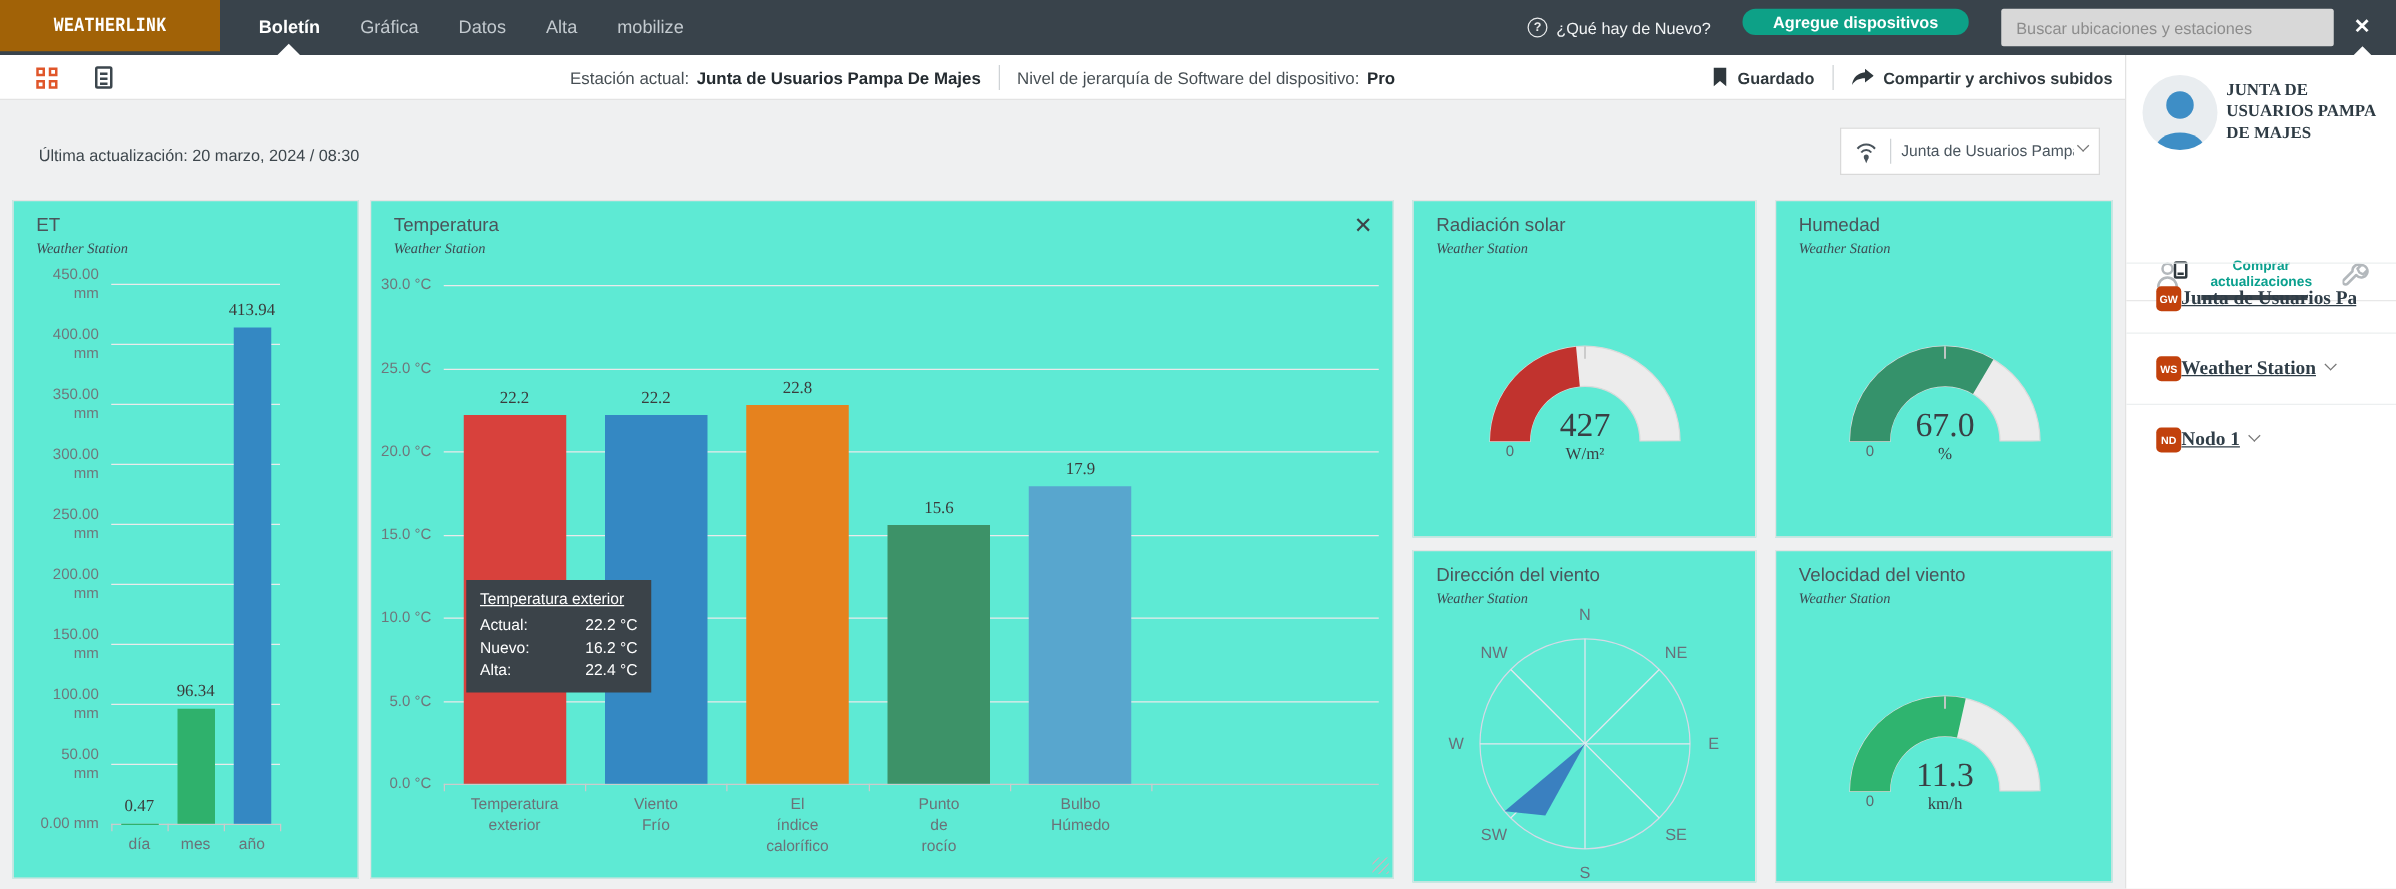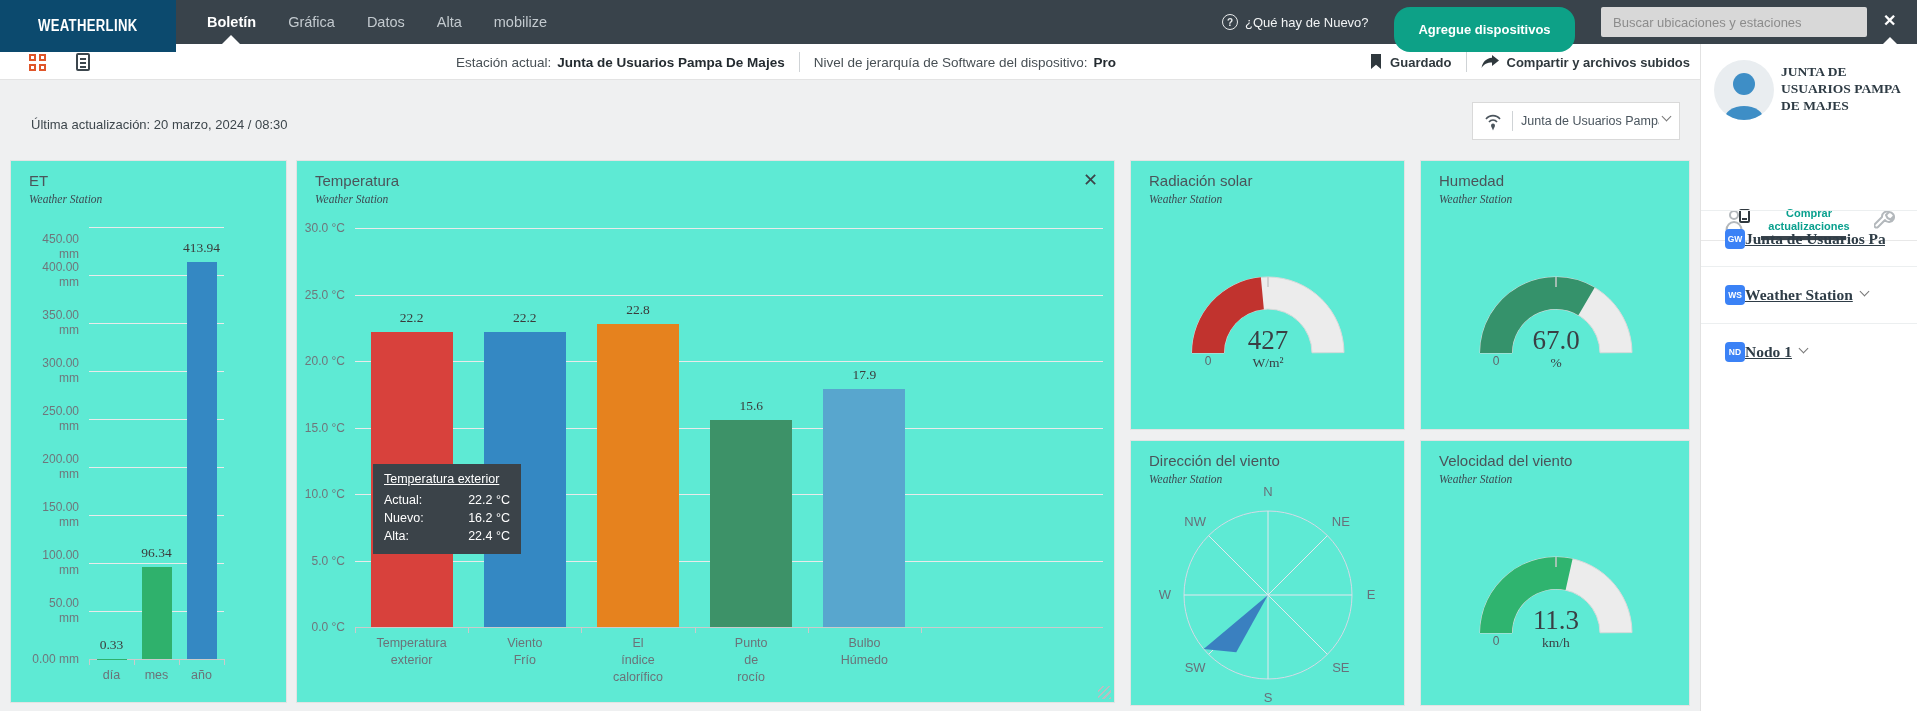--- a/index.html
+++ b/index.html
@@ -1,30 +1,30 @@
 <!DOCTYPE html>
 <html><head>
 <meta charset="utf-8">
 <style>
   * { margin:0; padding:0; box-sizing:border-box; }
   html,body { width:1917px; height:711px; overflow:hidden; background:#eff0f1; font-family:"Liberation Sans",sans-serif; }
   #stage { position:relative; width:1917px; height:711px; }
 
   
   #navbar { position:absolute; left:0; top:0; width:1917px; height:44px; background:#39434b; z-index:30; }
-  #logo-block { position:absolute; left:0; top:0; width:176px; height:52px; background:#0c4a6e; display:flex; align-items:center; justify-content:center; }
+  #logo-block { position:absolute; left:0; top:0; width:176px; height:41px; background:#a16207; display:flex; align-items:center; justify-content:center;font-family:Liberation Mono, monospace; }
   #logo { color:#fff; font-weight:bold; font-size:16px; letter-spacing:.4px; transform:scaleX(.82); }
   #nav-tabs { position:absolute; left:207px; top:0; height:44px; display:flex; gap:32px; align-items:center; }
   .nav-tab { color:#c3cacf; font-size:14.5px; cursor:pointer; }
   .nav-tab.active { color:#fff; font-weight:bold; }
   #tab-pointer { position:absolute; left:222px; bottom:0; width:0; height:0; border-left:9px solid transparent; border-right:9px solid transparent; border-bottom:9px solid #fff; }
   #close-pointer { position:absolute; left:1883px; bottom:0; width:0; height:0; border-left:7px solid transparent; border-right:7px solid transparent; border-bottom:7px solid #fff; }
   #whatsnew { position:absolute; left:1222px; top:0; height:44px; display:flex; align-items:center; gap:7px; color:#f2f4f5; font-size:13px; cursor:pointer; }
   #q-icon { width:16px; height:16px; border-radius:50%; border:1.5px solid #e8eaeb; color:#e8eaeb; font-size:10px; font-weight:bold; display:flex; align-items:center; justify-content:center; }
-  #add-devices { position:absolute; left:1394px; top:7px; width:181px; height:45px; border-radius:16px; background:#0da187; color:#fff; font-size:13px; font-weight:bold; border:none; display:flex; align-items:center; justify-content:center; cursor:pointer; }
+  #add-devices { position:absolute; left:1394px; top:7px; width:181px; height:21px; border-radius:16px; background:#0da187; color:#fff; font-size:13px; font-weight:bold; border:none; display:flex; align-items:center; justify-content:center; cursor:pointer; }
   #search-box { position:absolute; left:1601px; top:7px; width:266px; height:30px; background:#d8d8d8; border:none; border-radius:2px; padding:0 12px; font-size:13px; color:#555; font-family:"Liberation Sans",sans-serif; }
   #search-box::placeholder { color:#8c8c8c; }
   #nav-close { position:absolute; left:1883px; top:11px; color:#fff; font-size:16px; font-weight:bold; cursor:pointer; }
 
   
   #toolbar { position:absolute; left:0; top:44px; width:1700px; height:36px; background:#fff; border-bottom:1px solid #e3e3e3; z-index:20; }
   #grid-icon { position:absolute; left:29px; top:10px; width:17px; height:17px; display:grid; grid-template-columns:7px 7px; grid-template-rows:7px 7px; gap:3px; cursor:pointer; }
   #grid-icon i { border:2px solid #e0562a; }
   #list-icon { position:absolute; left:76px; top:9px; width:14px; height:18px; border:2px solid #3c464d; border-radius:2px; cursor:pointer; }
   #list-icon:before { content:""; position:absolute; left:2px; right:2px; top:3px; height:1.5px; background:#3c464d; box-shadow:0 4px 0 #3c464d, 0 8px 0 #3c464d; }
@@ -86,21 +86,21 @@
   #account-name { position:absolute; left:80px; top:19px; width:132px; font-family:"Liberation Serif",serif; font-weight:bold; font-size:13.5px; line-height:17px; color:#2e3b44; }
   #side-tabs { position:absolute; left:0; top:155px; width:100%; height:41px; display:flex; align-items:center; }
   #side-tabs .stab { flex:1; display:flex; justify-content:center; align-items:center; cursor:pointer; }
   #upgrade-link { position:relative; width:86px; text-align:center; font-size:11px; font-weight:bold; color:#0aa08e; line-height:13px; cursor:pointer; }
   #phone-icon { position:absolute; left:38px; top:10px; width:11px; height:14px; border:2px solid #2f383e; border-radius:2px; background:#fff; }
   #phone-icon:before { content:""; position:absolute; left:1px; right:1px; bottom:1px; height:2px; background:#2f383e; }
   #side-tab-underline { position:absolute; left:60px; top:192px; width:85px; height:4px; background:#3a444c; }
   #side-divider { position:absolute; left:0; top:196px; width:100%; height:1px; background:#e8e8e8; }
   .device-row { position:absolute; left:0; width:100%; height:56px; display:flex; align-items:center; padding-left:24px; cursor:pointer; border-top:1px solid #eceff0; }
   .device-row:first-of-type { border-top:none; }
-  .dev-badge { width:20px; height:20px; border-radius:4px; background:#3b82f6; color:#fff; font-size:8.5px; font-weight:bold; display:flex; align-items:center; justify-content:center; }
+  .dev-badge { width:20px; height:20px; border-radius:4px; background:#c2410c; color:#fff; font-size:8.5px; font-weight:bold; display:flex; align-items:center; justify-content:center; }
   .dev-name { margin-left:0; font-family:"Liberation Serif",serif; font-weight:bold; font-size:15.5px; color:#2f3d47; white-space:nowrap; overflow:hidden; max-width:140px;text-decoration:underline; }
   .dev-caret { margin:-6px 0 0 8px; }
   .sicon { color:#b3b8bc; }
 </style>
 </head>
 <body>
 
 <div id="stage">
 
   <header id="navbar">
@@ -168,21 +168,21 @@
     <span class="vdiv" style="margin:0 8px"></span>
     <span class="txt">Junta de Usuarios Pampa De M...</span>
     <span class="caret"></span>
   </div>
 
   <section class="card" id="card-et">
     <div class="card-title">ET</div>
     <div class="card-sub">Weather Station</div>
     <div class="plot" id="et-plot">
         <div class="gridline" style="top: 0px;"></div>
-        <div class="ylabel" style="top: 0px; margin-top: 20px;">450.00
+        <div class="ylabel" style="top: 0px;">450.00
 mm</div>
         <div class="gridline" style="top: 48px;"></div>
         <div class="ylabel" style="top: 48px;">400.00
 mm</div>
         <div class="gridline" style="top: 96px;"></div>
         <div class="ylabel" style="top: 96px;">350.00
 mm</div>
         <div class="gridline" style="top: 144px;"></div>
         <div class="ylabel" style="top: 144px;">300.00
 mm</div>
@@ -201,21 +201,21 @@
         <div class="gridline" style="top: 384px;"></div>
         <div class="ylabel" style="top: 384px;">50.00
 mm</div>
         <div class="gridline axis" style="top: 432px;"></div>
         <div class="ylabel" style="top: 432px;">0.00 mm</div>
         <div class="xtick" style="left: 0px;"></div>
         <div class="xtick" style="left: 45px;"></div>
         <div class="xtick" style="left: 90px;"></div>
         <div class="xtick" style="left: 135px;"></div>
         <div class="bar" style="left: 7.5px; width: 30px; height: 0.3648px; background: rgb(47, 177, 108);"></div>
-        <div class="vlabel" style="left: -22.5px; bottom: 6.3648px;">0.33</div>
+        <div class="vlabel" style="left: -22.5px; bottom: 6.3648px;">0.47</div>
         <div class="clabel" style="left: 0px; width: 45px;">día</div>
         <div class="bar" style="left: 52.5px; width: 30px; height: 92.4864px; background: rgb(47, 177, 108);"></div>
         <div class="vlabel" style="left: 22.5px; bottom: 98.4864px;">96.34</div>
         <div class="clabel" style="left: 45px; width: 45px;">mes</div>
         <div class="bar" style="left: 97.5px; width: 30px; height: 397.382px; background: rgb(52, 136, 195);"></div>
         <div class="vlabel" style="left: 67.5px; bottom: 403.382px;">413.94</div>
         <div class="clabel" style="left: 90px; width: 45px;">año</div>
       </div>
   </section>
 

